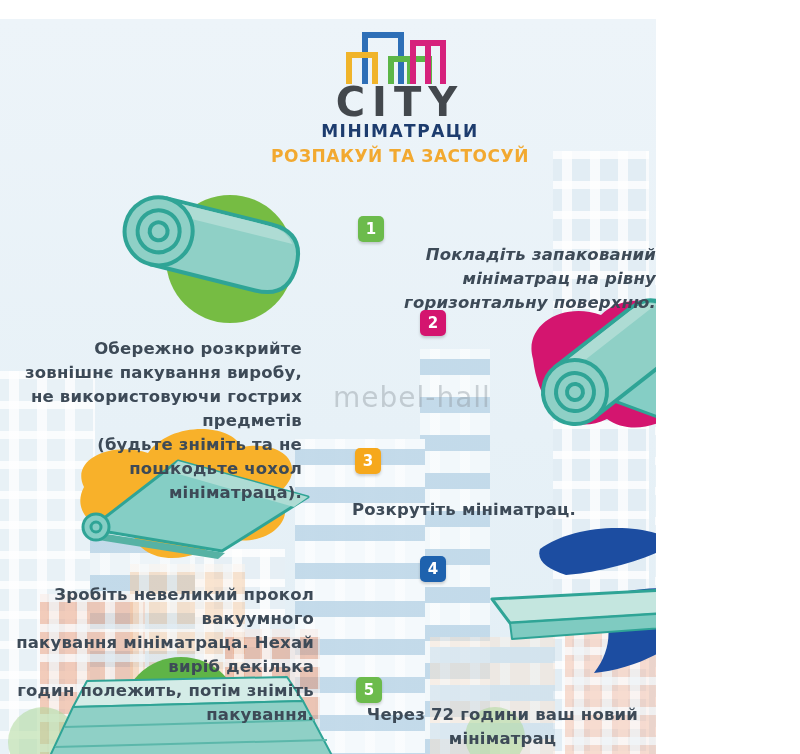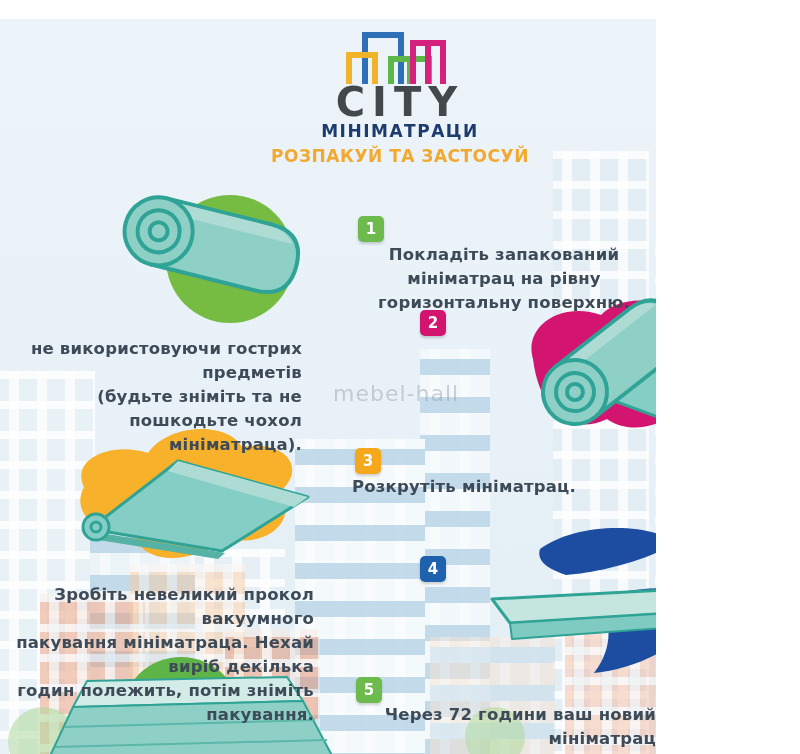--- a/index.html
+++ b/index.html
@@ -47,36 +47,36 @@
   .b1{left:358px;top:197px;background:#6CBB4C;}
   .b2{left:420px;top:291px;background:#D4156F;}
   .b3{left:355px;top:429px;background:#F6A81C;}
   .b4{left:420px;top:537px;background:#1E62AE;}
   .b5{left:356px;top:658px;background:#6CBB4C;}
   .step-text{
     position:absolute;z-index:3;color:#3D4A57;font-weight:bold;
     font-size:16.5px;line-height:24px;letter-spacing:.2px;
   }
   .step-text .ln{display:block;}
-  .t1{left:352px;top:224px;text-align:center;}
+  .t1{left:352px;top:224px;text-align:right;font-style:italic;}
   .t2{right:354px;top:318px;text-align:right;}
-  .t3{left:352px;top:456px;text-align:left;}
+  .t3{left:352px;top:479px;text-align:left;}
   .t4{right:342px;top:564px;text-align:right;}
-  .t5{left:349px;top:684px;text-align:right;}
+  .t5{left:349px;top:684px;text-align:center;}
   
   .ill{position:absolute;z-index:2;}
   .i1{left:112px;top:168px;}
   .i2{left:505px;top:268px;}
   .i3{left:50px;top:382px;}
   .i4{left:478px;top:500px;}
   .i5{left:35px;top:628px;}
   
   .watermark{
     position:absolute;left:333px;top:362px;z-index:5;
-    font-size:22px;color:#8E979F;opacity:.42;letter-spacing:1px;font-weight:normal;
+    font-size:28px;color:#8E979F;opacity:.42;letter-spacing:1px;font-weight:normal;
   }
 </style>
 </head>
 <body>
 
 <div id="poster">
 
   <div class="bldg win-grid" style="left:553px;top:132px;width:96px;height:622px;background-color:#E2EDF4;"></div>
   <div class="bldg win-grid" style="left:655px;top:228px;width:88px;height:526px;background-color:#E9F2F7;"></div>
   <div class="bldg win-blue" style="left:420px;top:330px;width:70px;height:424px;background-color:#F2F8FB;"></div>
@@ -132,20 +132,21 @@
         <path d="M70,73 H164 Q196,73 196,105 Q196,137 164,137 H70 Z" fill="#8FD0C6" stroke="#2FA496" stroke-width="4" stroke-linejoin="round"></path>
         <path d="M74,75 H164 Q180,75 188,86 L74,86 Z" fill="#AEDCD4"></path>
         <circle cx="70" cy="105" r="32" fill="#8FD0C6" stroke="#2FA496" stroke-width="4"></circle>
         <circle cx="70" cy="105" r="19" fill="none" stroke="#2FA496" stroke-width="4"></circle>
         <circle cx="70" cy="105" r="8" fill="none" stroke="#2FA496" stroke-width="4"></circle>
       </g>
     </svg>
   </div>
   <div class="badge b2">2</div>
   <div class="step-text t2">
+    <span class="ln">Обережно розкрийте зовнішнє пакування виробу,</span>
     <span class="ln">не використовуючи гострих предметів</span>
     <span class="ln">(будьте зніміть та не пошкодьте чохол мініматраца).</span>
   </div>
 
   <div class="watermark">mebel-hall</div>
 
   <div class="ill i3">
     <svg width="275" height="160" viewBox="0 0 275 160">
       <path d="M34,86 C20,58 62,40 98,52 C118,22 178,20 192,46 C238,38 258,70 228,92 C252,120 212,150 172,136 C140,168 86,162 82,128 C48,136 20,112 34,86 Z" fill="#F8B12A"></path>
       <path d="M38,130 L175,152 L168,158 L42,138 Z" fill="#56B2A4"></path>

